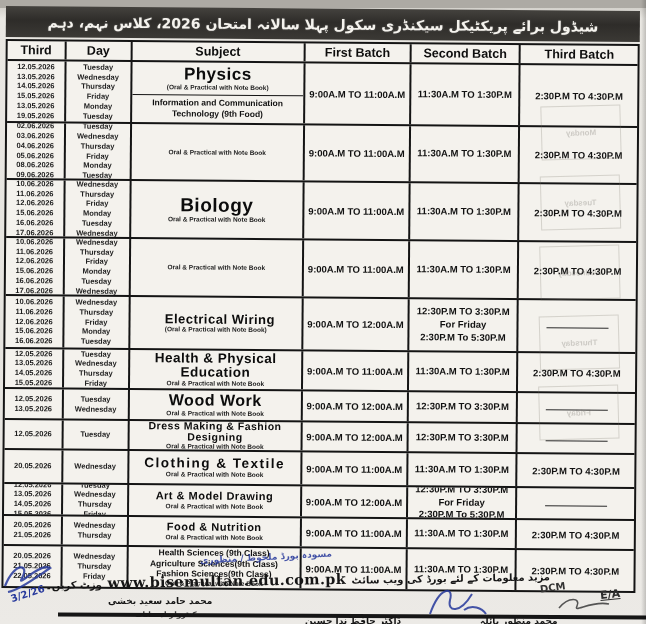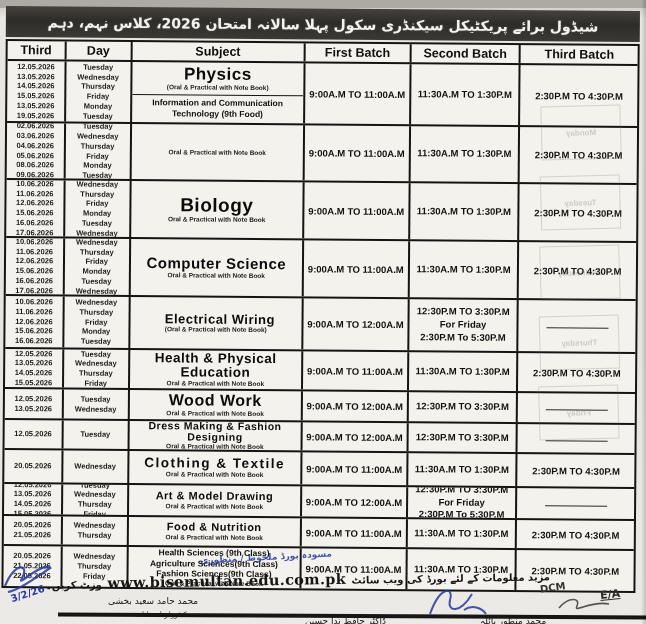--- a/index.html
+++ b/index.html
@@ -94,21 +94,21 @@
   .webline{
     position:absolute;left:120px;top:14px;width:430px;text-align:center;
     direction:rtl;font-size:10px;font-weight:bold;white-space:nowrap;
     font-family:"DejaVu Sans", sans-serif;transform:rotate(-1deg);
   }
   .webline .url{
     font-family:"DejaVu Serif", serif;font-size:14.5px;letter-spacing:.3px;direction:ltr;
     unicode-bidi:embed;margin:0 2px;
   }
   .names{position:absolute;left:0;top:34px;width:646px;height:34px;font-family:"DejaVu Sans", sans-serif;}
-  .name{position:absolute;font-weight:normal;font-size:9px;direction:rtl;white-space:nowrap;}
+  .name{position:absolute;font-weight:bold;font-size:9px;direction:rtl;white-space:nowrap;}
   .name.sub{font-size:7.5px;color:#3a3a3a;}
   .hand{position:absolute;color:#26389b;font-family:"DejaVu Sans", sans-serif;font-weight:bold;}
   .hand.ink-note{top:-4px;left:200px;font-size:9px;transform:rotate(-3deg);opacity:.85;direction:rtl;}
   .hand.dcm{top:26px;left:540px;font-size:10px;transform:rotate(-8deg);color:#333;}
   .hand.ea{top:32px;left:600px;font-size:11px;transform:rotate(-6deg);color:#2e2e2e;text-decoration:underline;}
   .hand.sigdate{top:32px;left:10px;font-size:10px;transform:rotate(-18deg);}
   svg.scribble{position:absolute;pointer-events:none;}
   .bottomline{position:absolute;left:58px;top:614px;width:588px;height:4px;background:#161616;transform:rotate(.3deg);}
 </style>
 </head>
@@ -230,21 +230,20 @@
             </div>
             <div class="cell c-day">
               <div class="dayline">Wednesday</div>
               <div class="dayline">Thursday</div>
               <div class="dayline">Friday</div>
               <div class="dayline">Monday</div>
               <div class="dayline">Tuesday</div>
               <div class="dayline">Wednesday</div>
             </div>
             <div class="cell c-subject">
-              <div class="subtitle">Computer Science</div>
               <div class="subnote">Oral &amp; Practical with Note Book</div>
             </div>
             <div class="cell c-first time">9:00A.M TO 11:00A.M</div>
             <div class="cell c-second time">
               <div class="t2line">11:30A.M TO 1:30P.M</div>
             </div>
             <div class="cell c-third time">2:30P.M TO 4:30P.M</div>
           </div>
           <div class="trow">
             <div class="cell c-date">

